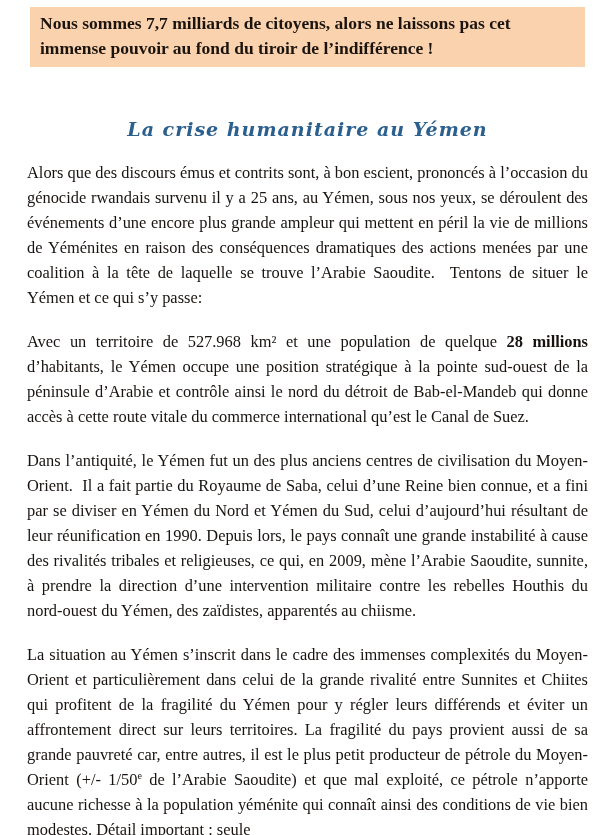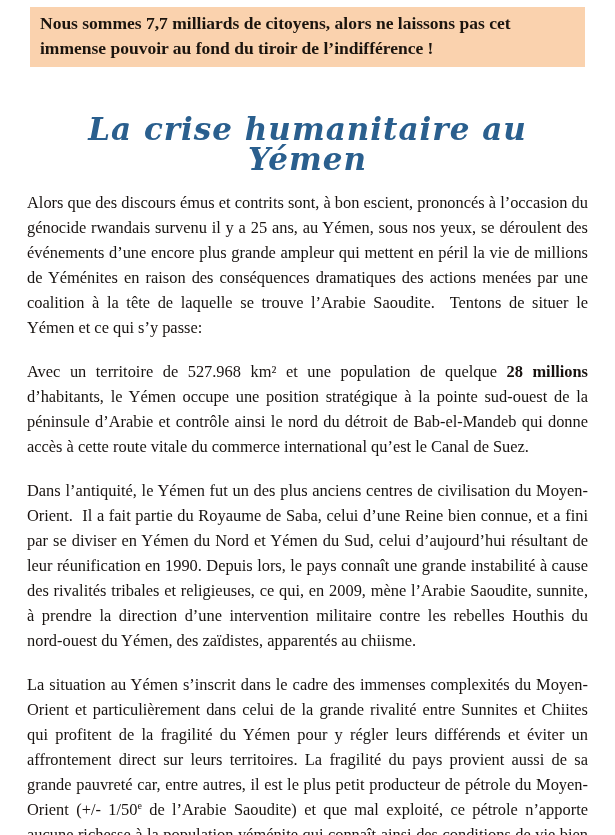--- a/index.html
+++ b/index.html
@@ -24,21 +24,21 @@
     margin-right: 3px;
     padding: 4px 10px 6px 10px;
     font-size: 17.5px;
     line-height: 25px;
     font-weight: bold;
     text-align: left;
   }
   .title {
     margin: 47px 0 15px 0;
     text-align: center;
-    font-size: 31px;
+    font-size: 19px;
     line-height: 30px;
     font-weight: bold;
     font-style: italic;
     letter-spacing: 1px;
     font-family: "DejaVu Serif", serif;
   }
   .para {
     margin: 16px 0 19px 0;
     font-size: 16.4px;
     line-height: 25px;

